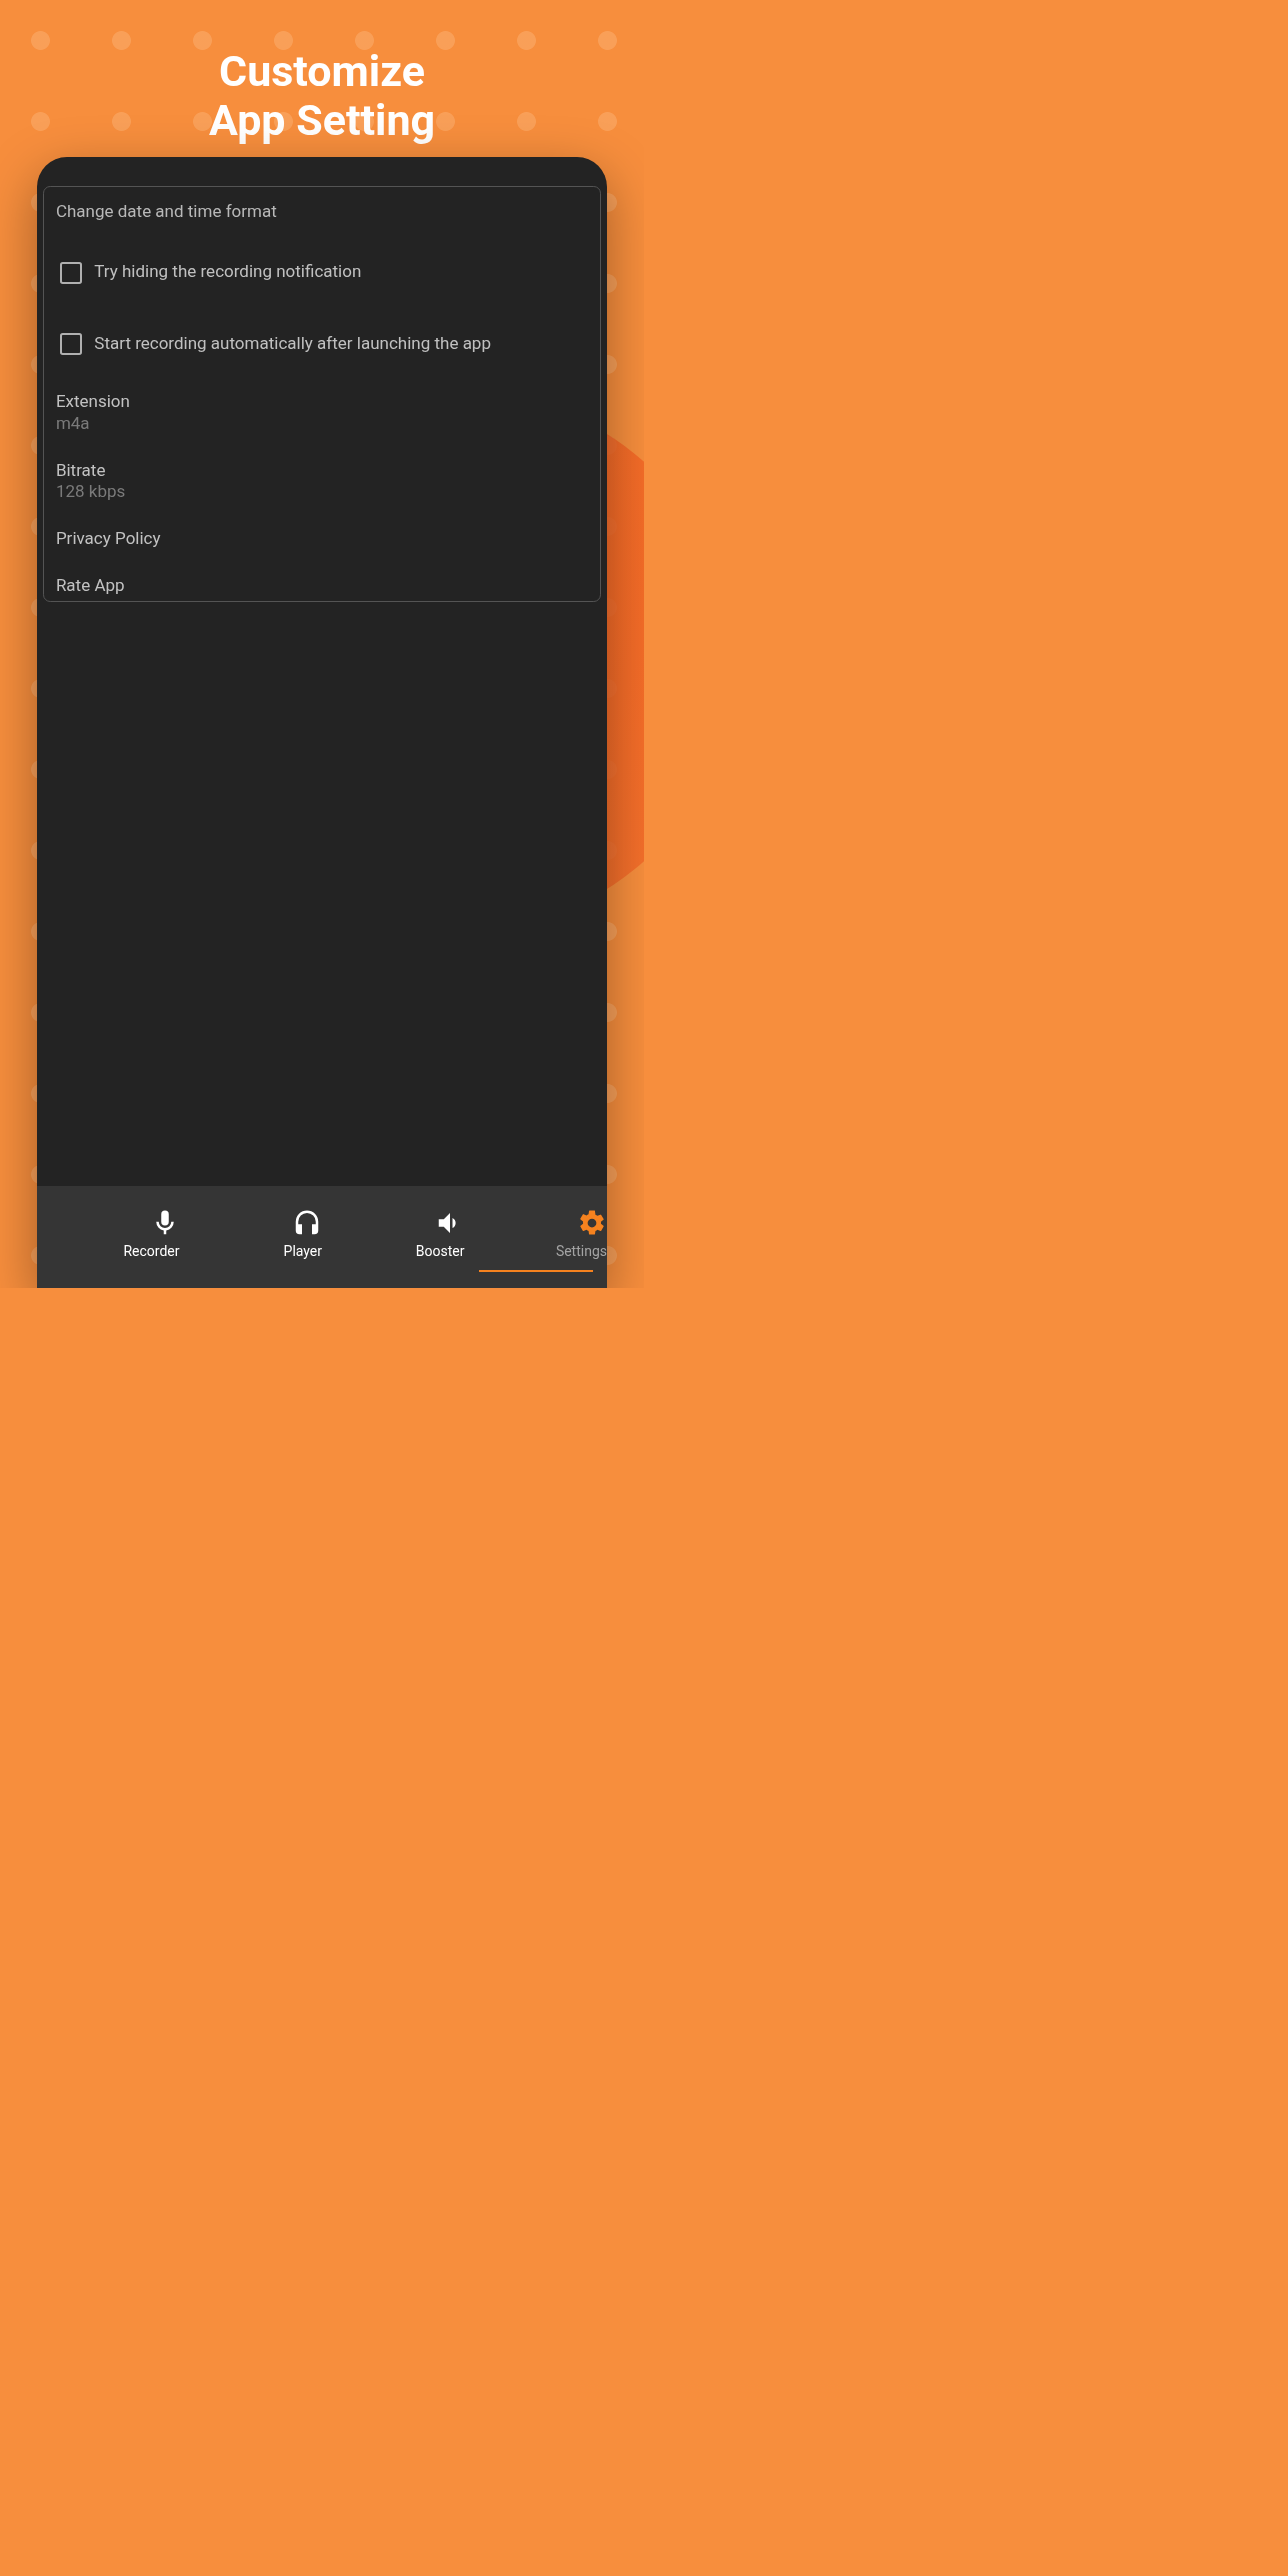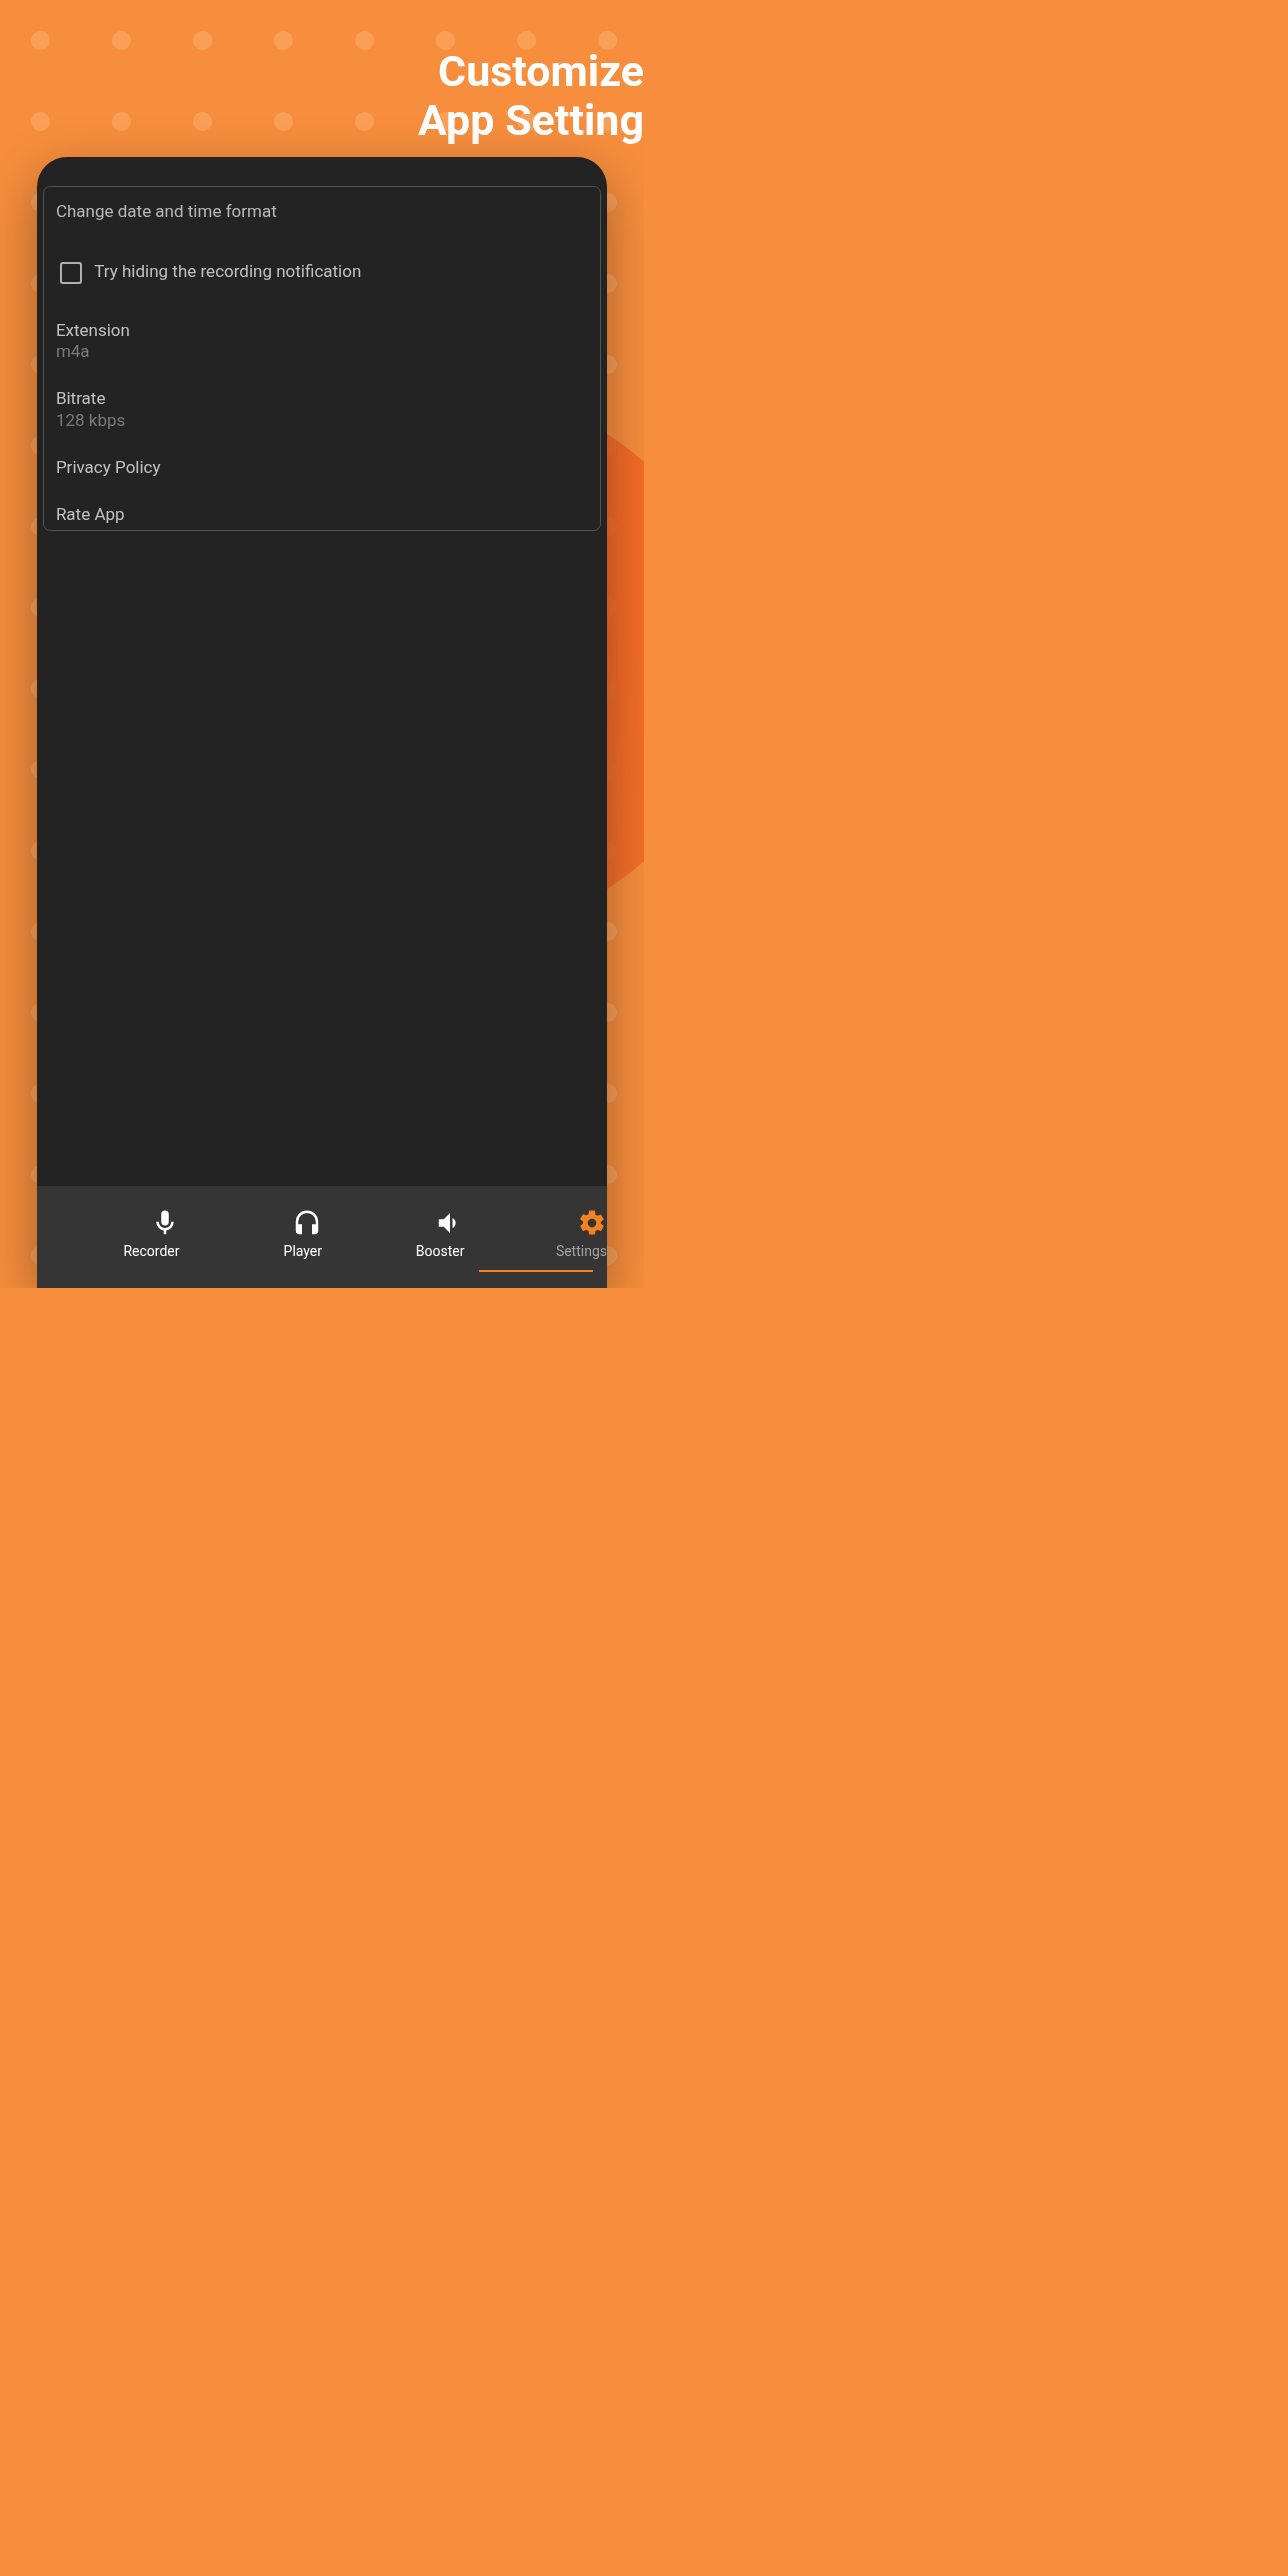--- a/index.html
+++ b/index.html
@@ -24,21 +24,21 @@
     right: -89px;
     bottom: 358px;
     width: 537px;
     height: 537px;
     background: radial-gradient(circle at 30% 30%, #f55a1b, #f36b29);
     border-radius: 50%;
     opacity: 0.8;
   }
   .promo-title {
     position: relative;
-    text-align: right;
+    text-align: center;
     color: #ffffff;
     font-weight: 700;
     font-size: 43px;
     line-height: 1.15;
     padding-top: 47px;
   }
   .phone {
     position: absolute;
     left: 37px;
     right: 37px;
@@ -156,20 +156,24 @@
   <div class="status-area"></div>
 
   <div class="settings-card">
     <div class="card-header">Change date and time format</div>
 
     <div class="check-row">
       <div class="checkbox"></div>
       <div class="check-label">Try hiding the recording notification</div>
     </div>
 
+    <div class="check-row">
+      <div class="checkbox"></div>
+      <div class="check-label">Start recording automatically after launching the app</div>
+    </div>
 
     <div class="value-row">
       <div class="value-title">Extension</div>
       <div class="value-sub">m4a</div>
     </div>
 
     <div class="value-row">
       <div class="value-title">Bitrate</div>
       <div class="value-sub">128 kbps</div>
     </div>

